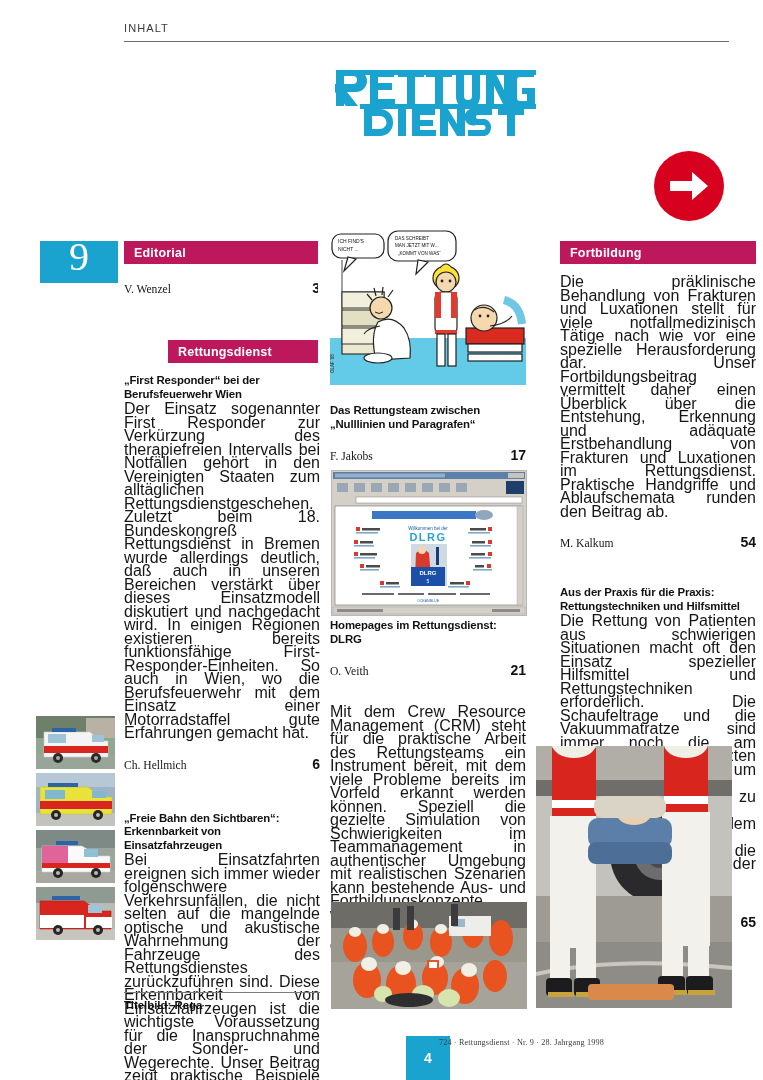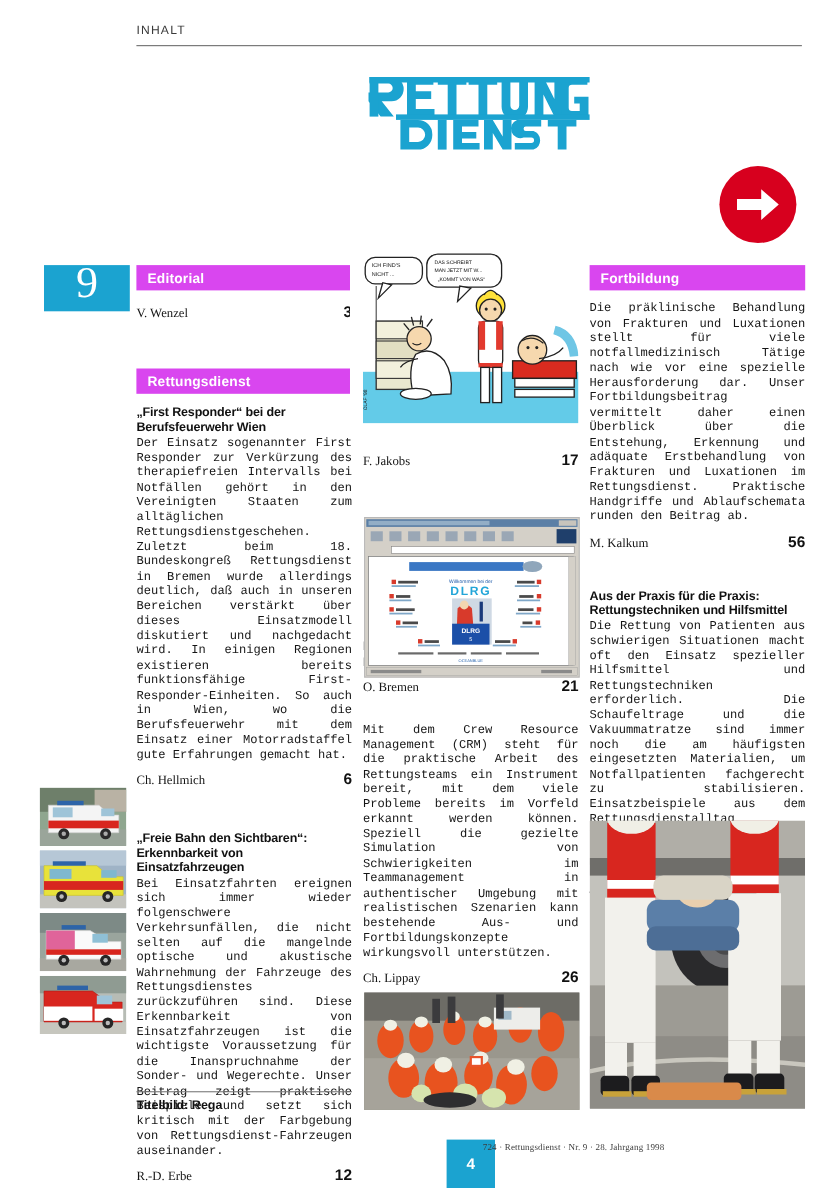--- a/index.html
+++ b/index.html
@@ -43,47 +43,47 @@
     color: #ffffff;
     font-family: "Liberation Serif", serif;
     font-size: 40px; line-height: 40px; text-align: center;
   }
   .issue-box span { display:block; margin-top:-4px; }
 
   
   .col { position: absolute; }
   .col-left   { left: 124px; top: 241px; width: 196px; }
   .col-mid    { left: 330px; top: 241px; width: 196px; }
-  .col-right  { left: 536px; top: 241px; width: 196px; }
+  .col-right  { left: 560px; top: 241px; width: 196px; }
 
   .sec-bar {
-    background: #d946ef; color:#fff;
+    background: #be185d; color:#fff;
     font-family: "Liberation Sans", sans-serif;
     font-weight: bold; font-size: 12.5px;
     padding: 5px 0 5px 10px;
     letter-spacing: .2px;
     height: 23px;
   }
 
   .art { margin-top: 11px; }
   .art-title {
     font-family: "Liberation Sans", sans-serif;
     font-weight: bold; font-size: 11.4px; line-height: 13.6px;
     color: #111; letter-spacing: -.15px;
   }
   .art-body {
-    font-family: Liberation Mono, monospace;
-    font-size: 11px; line-height: 13.5px;
+    font-family: Liberation Sans, sans-serif;
+    font-size: 16px; line-height: 13.5px;
     color: #151515; text-align: justify;
     margin-top: 1px;
     hyphens: auto;
   }
   .art-foot {
     display: flex; justify-content: space-between; align-items: baseline;
-    margin-top: 6px;
+    margin-top: 16px;
   }
   .art-author {
     font-family: "Liberation Serif", serif;
     font-size: 11.6px; color:#151515;
   }
   .art-page {
     font-family: "Liberation Sans", sans-serif;
     font-weight: bold; font-size: 14px; color:#111;
   }
 
@@ -191,21 +191,21 @@
 
     <div class="sec-bar">Editorial</div>
 
     <div class="art">
       <div class="art-foot">
         <span class="art-author">V. Wenzel</span>
         <span class="art-page">3</span>
       </div>
     </div>
 
-    <div class="sec-bar" style="margin-top:44px;">Rettungsdienst</div>
+    <div class="sec-bar" style="margin-top:44px;margin-left:44px;">Rettungsdienst</div>
 
     <div class="art">
       <div class="art-title">„First Responder“ bei der Berufsfeuerwehr Wien</div>
       <div class="art-body">Der Einsatz sogenannter First Responder zur Verkürzung des therapiefreien Intervalls bei Notfällen gehört in den Vereinigten Staaten zum alltäglichen Rettungsdienstgeschehen. Zuletzt beim 18. Bundeskongreß Rettungsdienst in Bremen wurde allerdings deutlich, daß auch in unseren Bereichen verstärkt über dieses Einsatzmodell diskutiert und nachgedacht wird. In einigen Regionen existieren bereits funktionsfähige First-Responder-Einheiten. So auch in Wien, wo die Berufsfeuerwehr mit dem Einsatz einer Motorradstaffel gute Erfahrungen gemacht hat.</div>
       <div class="art-foot">
         <span class="art-author">Ch. Hellmich</span>
         <span class="art-page">6</span>
       </div>
     </div>
 
@@ -217,32 +217,33 @@
         <span class="art-page">12</span>
       </div>
     </div>
   </div>
 
   <div class="col col-mid">
 
     <div style="height:163px;"></div>
 
     <div class="art" style="margin-top:0;">
+      <div class="art-title">Das Rettungsteam  zwischen „Nulllinien und Paragrafen“</div>
       <div class="art-foot">
         <span class="art-author">F. Jakobs</span>
         <span class="art-page">17</span>
       </div>
     </div>
 
     <div style="height:156px;"></div>
 
     <div class="art" style="margin-top:0;">
       <div class="art-title">Homepages im Rettungsdienst: DLRG</div>
       <div class="art-foot">
-        <span class="art-author">O. Bremen</span>
+        <span class="art-author">O. Veith</span>
         <span class="art-page">21</span>
       </div>
     </div>
 
     <div class="art" style="margin-top:27px;">
       <div class="art-body">Mit dem Crew Resource Management (CRM) steht für die praktische Arbeit des Rettungsteams ein Instrument bereit, mit dem viele Probleme bereits im Vorfeld erkannt werden können. Speziell die gezielte Simulation von Schwierigkeiten im Teammanagement in authentischer Umgebung mit realistischen Szenarien kann bestehende Aus- und Fortbildungskonzepte wirkungsvoll unterstützen.</div>
       <div class="art-foot">
         <span class="art-author">Ch. Lippay</span>
         <span class="art-page">26</span>
       </div>
@@ -250,21 +251,21 @@
   </div>
 
   <div class="col col-right">
 
     <div class="sec-bar">Fortbildung</div>
 
     <div class="art">
       <div class="art-body">Die präklinische Behandlung von Frakturen und Luxationen stellt für viele notfallmedizinisch Tätige nach wie vor eine spezielle Herausforderung dar. Unser Fortbildungsbeitrag vermittelt daher einen Überblick über die Entstehung, Erkennung und adäquate Erstbehandlung von Frakturen und Luxationen im Rettungsdienst. Praktische Handgriffe und Ablaufschemata runden den Beitrag ab.</div>
       <div class="art-foot">
         <span class="art-author">M. Kalkum</span>
-        <span class="art-page">56</span>
+        <span class="art-page">54</span>
       </div>
     </div>
 
     <div class="art" style="margin-top:36px;">
       <div class="art-title">Aus der Praxis für die Praxis: Rettungstechniken und Hilfsmittel</div>
       <div class="art-body">Die Rettung von Patienten aus schwierigen Situationen macht oft den Einsatz spezieller Hilfsmittel und Rettungstechniken erforderlich. Die Schaufeltrage und die Vakuummatratze sind immer noch die am häufigsten eingesetzten Materialien, um Notfallpatienten fachgerecht zu stabilisieren. Einsatzbeispiele aus dem Rettungsdienstalltag verdeutlichen die Anwendung der  unterschiedlichen Möglichkeiten.</div>
       <div class="art-foot">
         <span class="art-author">J. Veith, R. Lipp</span>
         <span class="art-page">65</span>
       </div>

